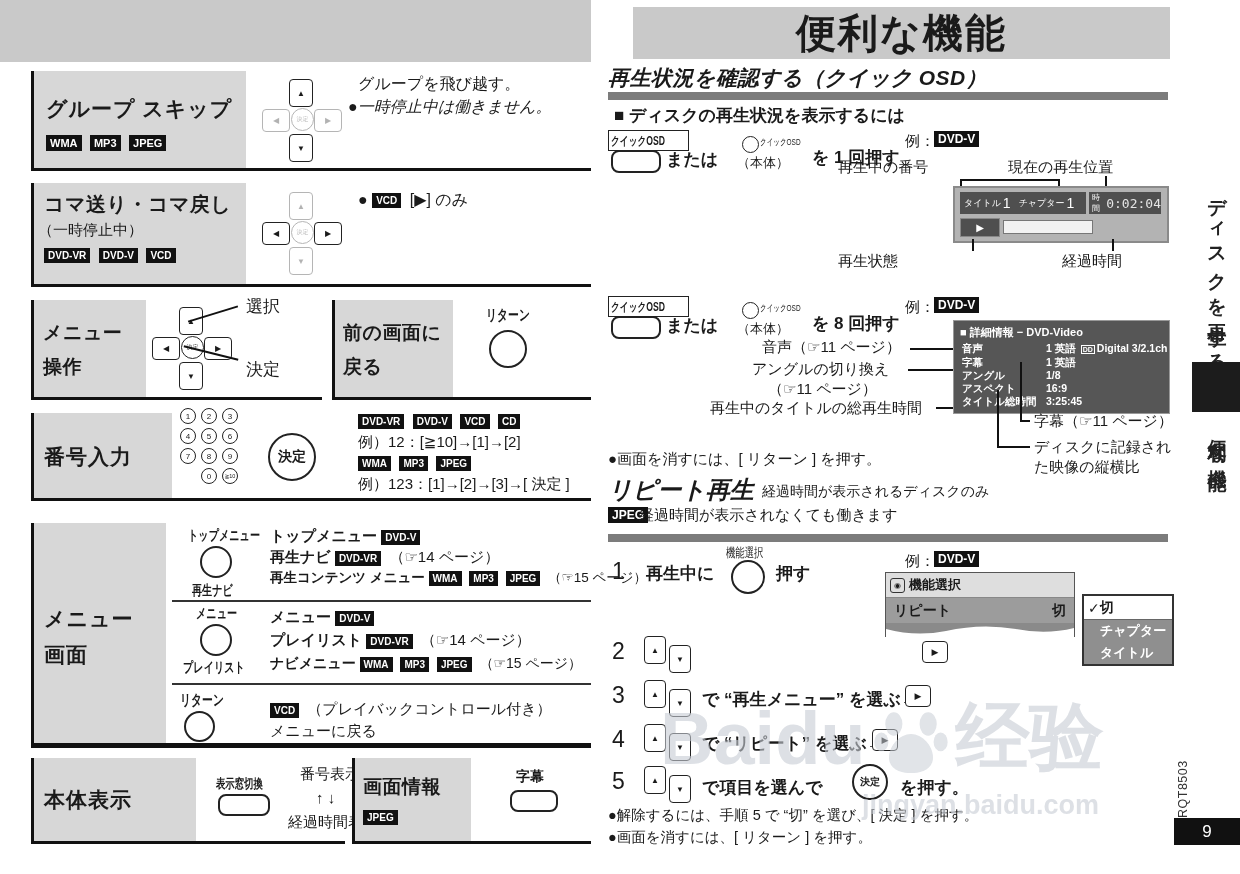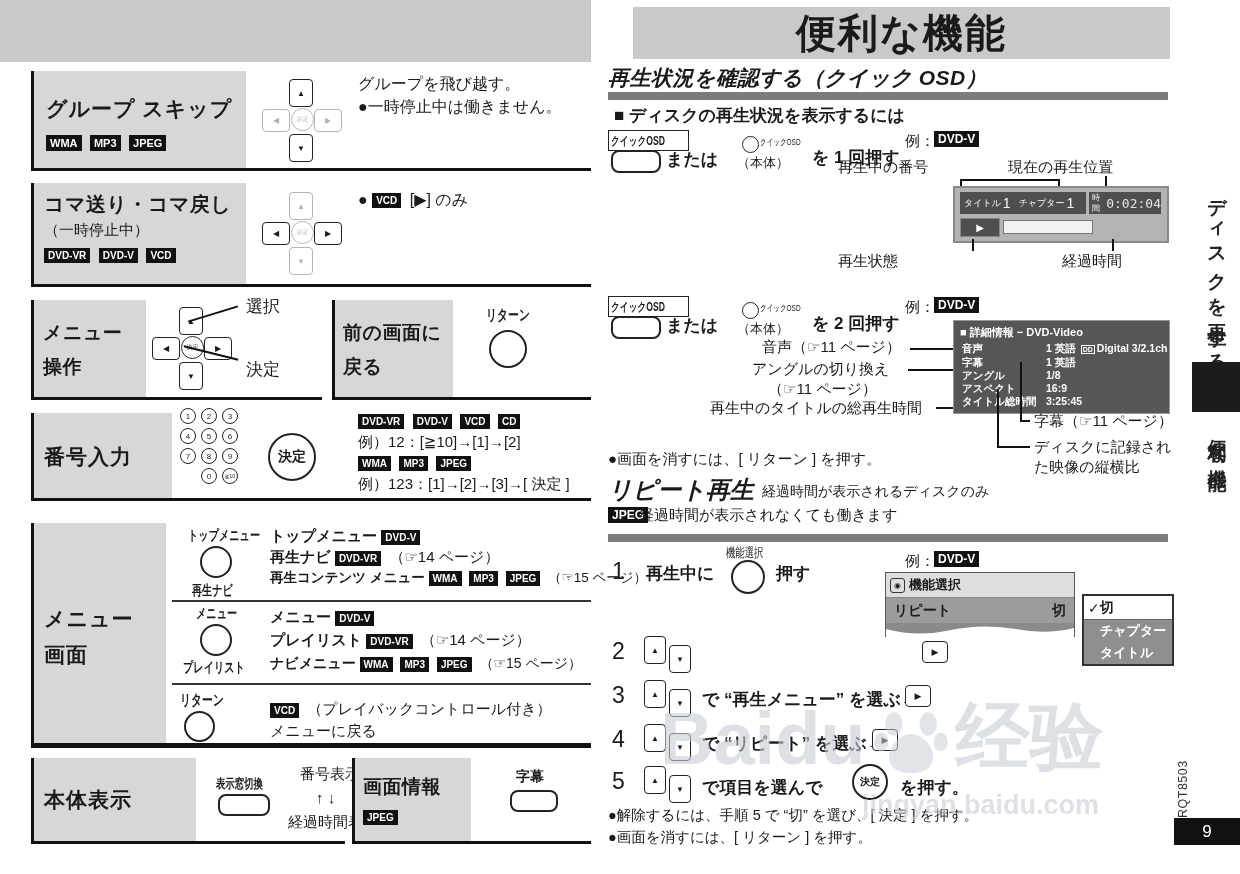--- a/index.html
+++ b/index.html
@@ -75,27 +75,27 @@
     </div>
   </div>
   <div class="pad" style="left:262px;top:79px;">
     <div class="up">▲</div>
     <div class="left faded">◀</div>
     <div class="center faded">決定</div>
     <div class="right faded">▶</div>
     <div class="down">▼</div>
   </div>
   <div class="abs body16" style="left:358px;top:74px;">グループを飛び越す。</div>
-  <div class="abs body16" style="left:358px;top:97px;">●一時停止中は働きません。</div>
+  <div class="abs body16" style="left:348px;top:97px;font-style:italic;">●一時停止中は働きません。</div>
   <div class="abs rule" style="left:31px;top:168px;width:560px;height:3px;"></div>
 
   <div class="abs vline" style="left:31px;top:183px;height:102px;"></div>
   <div class="abs labelbox" style="left:34px;top:183px;width:212px;height:102px;">
     <div style="font-weight:bold;font-size:20px;margin:8px 0 0 10px;letter-spacing:0.5px;">コマ送り・コマ戻し</div>
-    <div class="body15" style="margin:3px 0 0 10px;">（一時停止中）</div>
+    <div class="body15" style="margin:3px 0 0 4px;">（一時停止中）</div>
     <div style="margin:6px 0 0 10px;">
       <span class="badge sm">DVD-VR</span>
       <span class="badge sm">DVD-V</span>
       <span class="badge sm">VCD</span>
     </div>
   </div>
   <div class="pad" style="left:262px;top:192px;">
     <div class="up faded">▲</div>
     <div class="left">◀</div>
     <div class="center faded">決定</div>
@@ -292,21 +292,21 @@
 
 
   <div class="abs" style="left:608px;top:296px;border:1.5px solid #222;padding:0 2px;">
     <span class="cond" style="display:inline-block;font-size:12px;">クイックOSD</span>
   </div>
   <div class="abs rectbtn" style="left:611px;top:316px;width:46px;height:19px;"></div>
   <div class="abs bold17" style="left:666px;top:314px;">または</div>
   <div class="abs circlebtn" style="left:742px;top:302px;width:15px;height:15px;border-width:1.5px;"></div>
   <div class="abs cond" style="left:760px;top:302px;font-size:9px;font-weight:normal;">クイックOSD</div>
   <div class="abs" style="left:737px;top:320px;font-size:13px;">（本体）</div>
-  <div class="abs bold17" style="left:812px;top:312px;">を 2 回押す</div>
+  <div class="abs bold17" style="left:812px;top:312px;">を 8 回押す</div>
   <div class="abs body15" style="left:905px;top:298px;">例：</div>
   <span class="badge abs" style="left:934px;top:297px;font-size:12px;">DVD-V</span>
 
   <div class="abs osddark" style="left:953px;top:320px;width:215px;height:92px;border:1px solid #999;background:#565656;">
     <div style="font-size:11px;font-weight:bold;margin:4px 0 2px 6px;">■ 詳細情報 − DVD-Video</div>
     <div style="font-size:10.5px;font-weight:bold;margin-left:8px;line-height:13px;display:grid;grid-template-columns:84px auto;">
       <span>音声</span>
       <span><span>1 英語</span>
         <span style="border:1px solid #fff;font-size:7px;padding:0 1px;margin:0 2px;">DD</span><span>Digital 3/2.1ch</span></span>
       <span>字幕</span>

